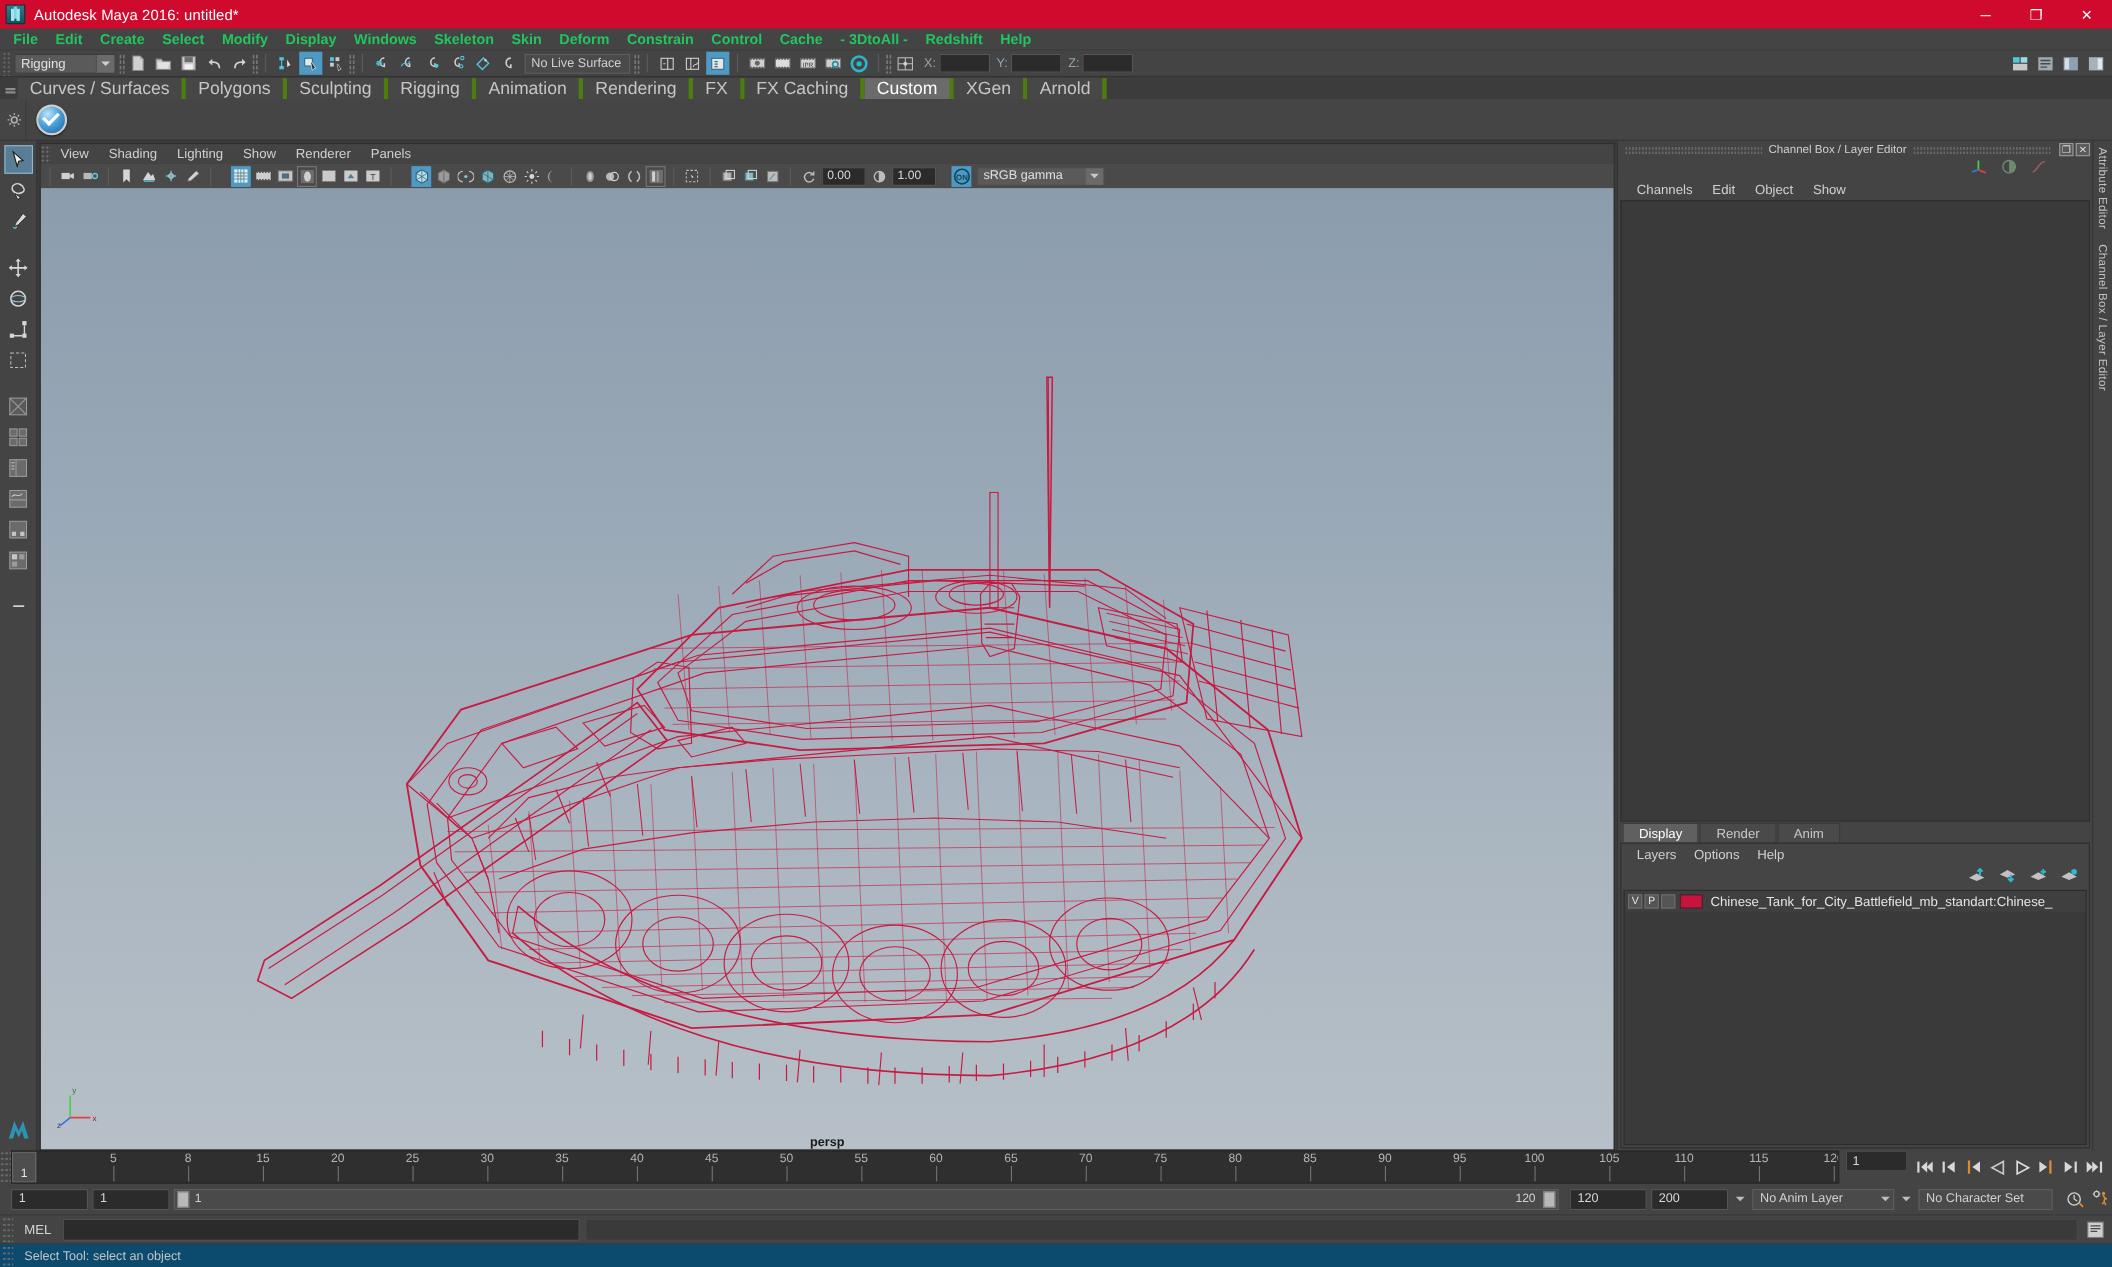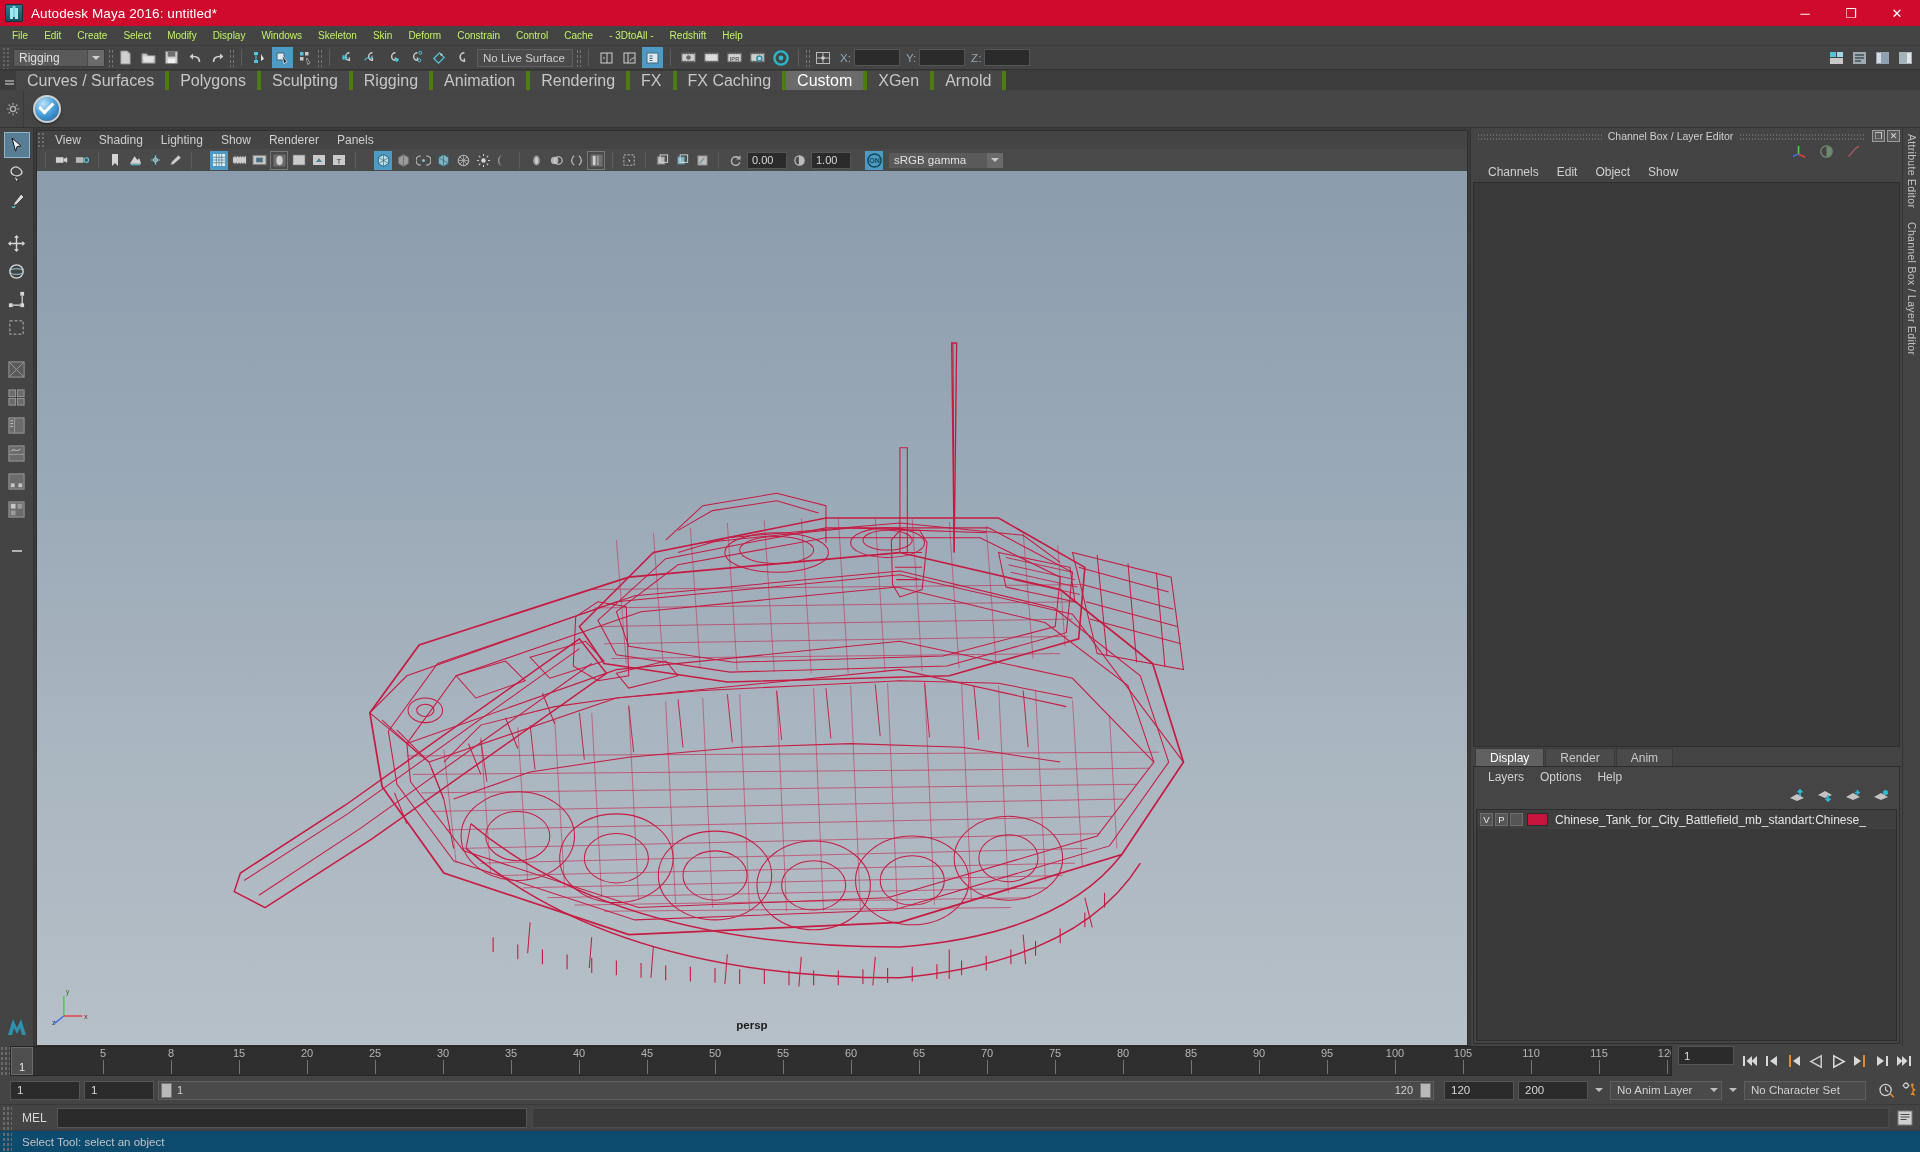--- a/index.html
+++ b/index.html
@@ -32,21 +32,21 @@
   .winbtn{
     width:46px;height:26px; display:flex;align-items:center;justify-content:center;
     color:#fff; font-size:13px;
   }
 
   
   .menubar{
     height:20px; flex:0 0 20px; background:#444444; display:flex; align-items:center;
     padding-left:4px; border-bottom:1px solid #3b3b3b;
   }
-  .menubar .mi{ padding:0 8px; font-size:10px; color:#bef264; line-height:20px; height:20px; white-space:nowrap; }
+  .menubar .mi{ padding:0 8px; font-size:13px; color:#22c55e; line-height:20px; height:20px; white-space:nowrap;font-weight:bold; }
 
   
   .statusline{
     height:24px; flex:0 0 24px; background:#444444; display:flex; align-items:center;
     border-bottom:1px solid #333; padding-left:2px; position:relative;
   }
   .gripv{
     width:8px; height:22px; flex:0 0 8px;
     background-image:radial-gradient(#6f6f6f 1px, transparent 1px);
     background-size:4px 4px; opacity:.8;
@@ -164,21 +164,21 @@
   
   .viewport{
     flex:1 1 auto; position:relative; min-height:0;
     border:1px solid #2e2e2e; border-top:none;
     background:linear-gradient(180deg,#8b9cad 0%, #9aa9b7 35%, #a8b4bf 62%, #b7c0c8 100%);
     overflow:hidden;
   }
   .viewport svg.model{ position:absolute; left:0; top:0; width:100%; height:100%; }
   .axisgizmo{ position:absolute; left:14px; bottom:18px; width:44px;height:44px; }
   .camlabel{
-    position:absolute;left:0;right:0;bottom:14px;text-align:center;font-size:11.5px;
+    position:absolute;left:0;right:0;bottom:0;text-align:center;font-size:11.5px;
     color:#1b1b1b;font-weight:bold;
   }
 
   
   .rightpanel{
     width:432px; flex:0 0 432px; background:#444; display:flex; flex-direction:column;
     border-left:1px solid #333;
   }
   .cb-titlebar{
     height:16px;flex:0 0 16px;display:flex;align-items:center;background:#444;
@@ -1206,21 +1206,21 @@
         <div class="rangehandle"></div>
         <span class="lbl" style="left:18px">1</span>
         <span class="lbl" style="right:20px">120</span>
         <div class="rangehandle"></div>
       </div>
       <div class="rfield" style="width:70px;margin-left:6px">120</div>
       <div class="rfield" style="width:70px">200</div>
       <div class="cbarrow">
           <i></i>
         </div>
-      <div class="smallcombo" style="width:112px">
+      <div class="smallcombo" style="width:129px">
         <span>No Anim Layer</span>
         <i class="arrow"></i>
       </div>
       <div class="cbarrow">
           <i></i>
         </div>
       <div class="smallcombo" style="width:122px">
         <span>No Character Set</span>
       </div>
       <div class="pbtn" style="margin-left:6px">

